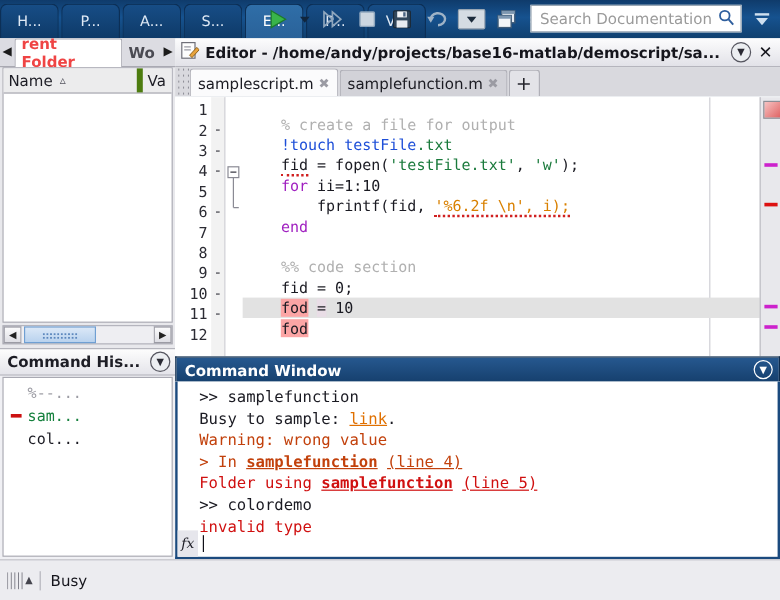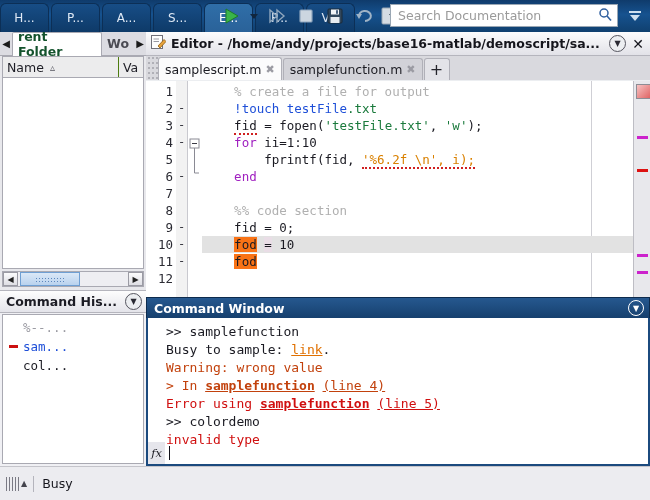--- a/index.html
+++ b/index.html
@@ -34,21 +34,21 @@
   .toolstrip{
     position:absolute;left:218px;top:0;height:32px;
     display:flex;align-items:center;gap:3px;
   }
   .tbtn{
     width:26px;height:26px;display:flex;align-items:center;justify-content:center;
     border-radius:2px;
   }
   .tbtn.small{width:14px;}
   .search-box{
-    position:absolute;right:32px;top:4px;width:228px;height:23px;
+    position:absolute;right:32px;top:4px;width:176px;height:23px;
     background:#ffffff;border:1px solid #9aa7b4;
     display:flex;align-items:center;padding:0 4px;box-sizing:border-box;
   }
   .search-box .ph{flex:1;color:#9a9a9a;font-size:12.5px;padding-left:3px;}
   .ribbon-caret{
     position:absolute;right:4px;top:6px;width:22px;height:20px;
     display:flex;align-items:center;justify-content:center;
   }
 
   
@@ -58,31 +58,31 @@
     background:#dcdce2;display:flex;align-items:center;
     border-bottom:1px solid #a9a9b2;box-sizing:border-box;
   }
   .arrowbtn{width:12px;height:22px;display:flex;align-items:center;justify-content:center;color:#1b1b1b;font-size:10px;}
   .folder-tab{
     height:23px;display:flex;align-items:center;padding:0 5px;
     font-weight:bold;color:#4a4a52;font-size:12.5px;
     background:#dcdce2;
   }
   .folder-tab.active{
-    background:#ffffff;color:#14532d;
+    background:#ffffff;color:#ef4444;
     border-left:1px solid #a9a9b2;border-right:1px solid #a9a9b2;border-top:1px solid #a9a9b2;
     border-radius:2px 2px 0 0;height:24px;box-sizing:border-box;
   }
   .ws-table{
     position:absolute;left:2px;top:24px;width:142px;height:213px;
     background:#ffffff;border:1px solid #a9a9b2;box-sizing:border-box;
   }
   .ws-head{display:flex;height:20px;border-bottom:1px solid #a9a9b2;background:#ececed;}
   .ws-col{display:flex;align-items:center;padding:0 4px;font-size:12.5px;color:#1d1d25;box-sizing:border-box;}
-  .ws-col.c1{width:116px;border-right:1px solid #4d7c0f;}
+  .ws-col.c1{width:116px;border-right:5px solid #4d7c0f;}
   .ws-col.c2{flex:1;}
   .hscroll{
     position:absolute;left:2px;top:239px;width:142px;height:16px;
     background:#e9e9ee;border:1px solid #a9a9b2;box-sizing:border-box;
     display:flex;align-items:center;
   }
   .hs-arrow{width:15px;height:14px;display:flex;align-items:center;justify-content:center;
     background:linear-gradient(to bottom,#fbfbfc,#dedee4);border:1px solid #9b9ba4;box-sizing:border-box;font-size:8px;color:#222;}
   .hs-track{flex:1;height:14px;background:#eeeef2;position:relative;}
   .hs-thumb{
@@ -154,21 +154,21 @@
   }
   .gutter .ln{height:17px;line-height:17px;padding-right:3px;}
   .bpcol{
     width:12px;background:#f2f2f2;border-right:1px solid #c9c9cf;
     font-family:"DejaVu Sans Mono","Liberation Mono",monospace;font-size:12px;color:#3b3b44;
     padding-top:2px;box-sizing:border-box;text-align:center;
   }
   .bpcol .ln{height:17px;line-height:17px;}
   .foldcol{width:14px;background:#ffffff;padding-top:2px;box-sizing:border-box;position:relative;}
   .codecol{
-    flex:1;background:#ffffff;position:relative;padding-top:2px;box-sizing:border-box;
+    flex:1;background:#ffffff;position:relative;padding-top:14px;box-sizing:border-box;
     font-family:"DejaVu Sans Mono","Liberation Mono",monospace;font-size:12.5px;
     overflow:hidden;
   }
   .cline{height:17px;line-height:17px;white-space:pre;padding-left:2px;position:relative;}
   .cline.cur{background:#e2e2e2;}
   .col80{position:absolute;left:389px;top:0;width:1px;height:216px;background:#cfcfd5;}
   .marker-strip{
     position:absolute;right:0;top:49px;width:17px;height:216px;
     background:#e8e8ec;border-left:1px solid #bdbdc4;box-sizing:border-box;
   }
@@ -176,21 +176,21 @@
   .mk-err{position:absolute;left:2px;top:3px;width:13px;height:13px;
     background:linear-gradient(to bottom right,#f7c3c3,#e06464);border:1px solid #8d8d95;}
 
   
   .t-com{color:#b0b0b0;}
   .t-sys{color:#1e4fd8;text-align:right;}
   .t-str{color:#1a7a3c;}
   .t-kw{color:#a020c0;}
   .t-txt{color:#1a1a22;}
   .t-fmt{color:#d98000;}
-  .t-var-hl{background:#f97316;}
+  .t-var-hl{background:#fca5a5;}
   .sq{border-bottom:2px dotted #d02020;}
   .sqo{border-bottom:2px dotted #d02020;}
 
   
   .cmdwin{position:absolute;left:146px;top:297px;width:504px;height:169px;background:#ffffff;}
   .cw-title{
     height:21px;display:flex;align-items:center;justify-content:space-between;
     background:linear-gradient(to bottom,#26588f,#16406e);
     border:1px solid #0d2b4d;border-bottom:none;box-sizing:border-box;
     padding:0 5px 0 7px;
@@ -380,21 +380,21 @@
       </div>
       <div class="ch-list">
         <div class="ch-item">
           <span class="ch-mark"></span>
           <span style="color:#9b9ba3;">%--...</span>
         </div>
         <div class="ch-item">
           <span class="ch-mark">
               <span class="ch-dash"></span>
             </span>
-          <span style="color:#1d4ed8;">sam...</span>
+          <span style="color:#15803d;">sam...</span>
         </div>
         <div class="ch-item">
           <span class="ch-mark"></span>
           <span style="color:#1a1a22;">col...</span>
         </div>
       </div>
     </div>
   </div>
 
   <div class="editor">
@@ -510,21 +510,21 @@
     <div class="cw-title">
       <span>Command Window</span>
       <span class="cw-circle">▼</span>
     </div>
     <div class="cw-body">
       <div class="cw-lines">
         <div class="cwl"><span>&gt;&gt; samplefunction</span></div>
         <div class="cwl"><span>Busy to sample: </span><span class="c-orange">link</span><span>.</span></div>
         <div class="cwl c-blue"><span>Warning: wrong value</span></div>
         <div class="cwl c-blue"><span>&gt; In </span><span class="c-bold-u">samplefunction</span><span> </span><span class="c-u">(line 4)</span></div>
-        <div class="cwl c-red"><span>Error using </span><span class="c-bold-u">samplefunction</span><span> </span><span class="c-u">(line 5)</span></div>
+        <div class="cwl c-red"><span>Folder using </span><span class="c-bold-u">samplefunction</span><span> </span><span class="c-u">(line 5)</span></div>
         <div class="cwl"><span>&gt;&gt; colordemo</span></div>
         <div class="cwl c-red"><span>invalid type</span></div>
       </div>
       <div class="fx-row">
         <div class="fx-badge">
           <span>fx</span>
         </div>
         <div class="caret"></div>
       </div>
     </div>

